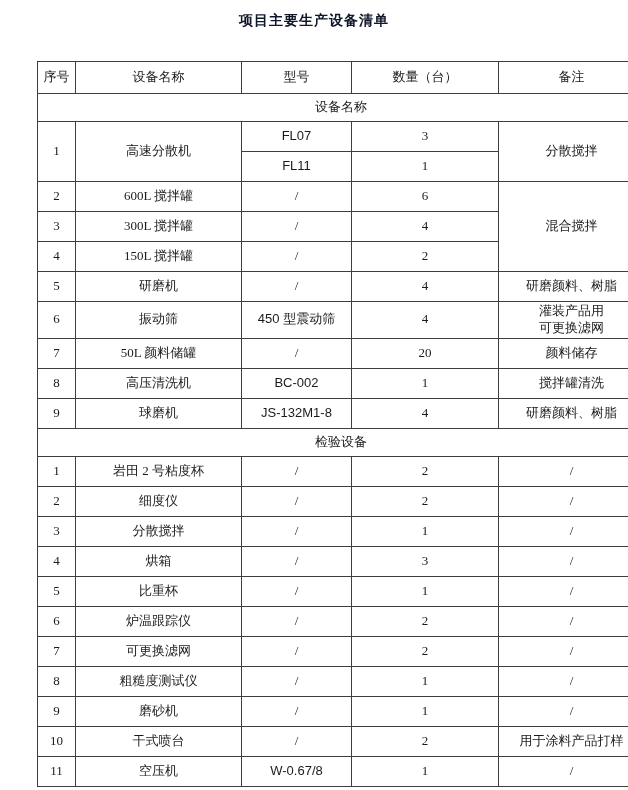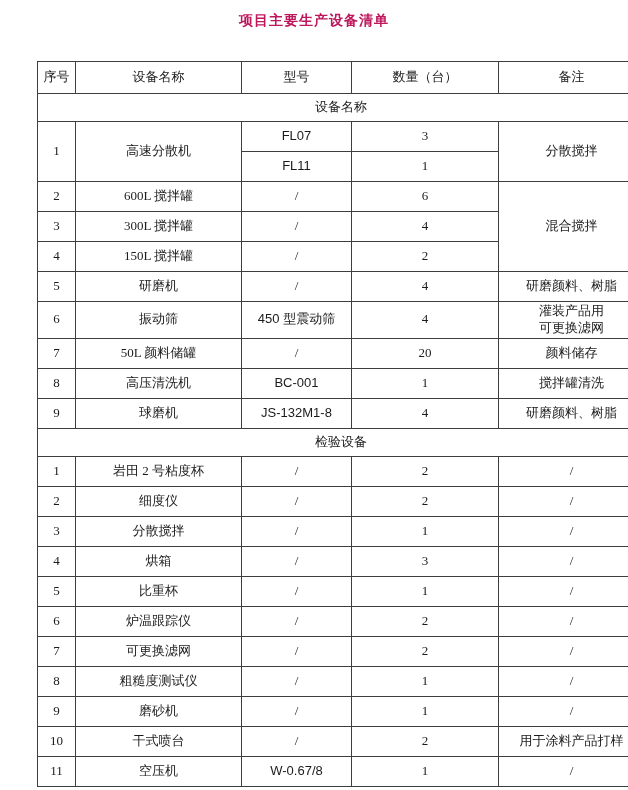--- a/index.html
+++ b/index.html
@@ -19,21 +19,21 @@
   .doc-title {
     position: absolute;
     top: 12px;
     left: 0;
     width: 100%;
     text-align: center;
     font-family: "Liberation Sans", "DejaVu Sans", sans-serif;
     font-weight: bold;
     font-size: 14px;
     letter-spacing: 1px;
-    color: #be185d;
+    color: #0f172a;
   }
   table.equip {
     position: absolute;
     left: 9px;
     top: 61px;
     width: 607px;
     border-collapse: collapse;
     table-layout: fixed;
     margin-left: 28px;
   }
@@ -131,21 +131,21 @@
         <tr class="type-data">
           <td>7</td>
           <td>50L 颜料储罐</td>
           <td>/</td>
           <td>20</td>
           <td>颜料储存</td>
         </tr>
         <tr class="type-data">
           <td>8</td>
           <td>高压清洗机</td>
-          <td class="model">BC-001</td>
+          <td class="model">BC-002</td>
           <td>1</td>
           <td>搅拌罐清洗</td>
         </tr>
         <tr class="type-data">
           <td>9</td>
           <td>球磨机</td>
           <td class="model">JS-132M1-8</td>
           <td>4</td>
           <td>研磨颜料、树脂</td>
         </tr>

